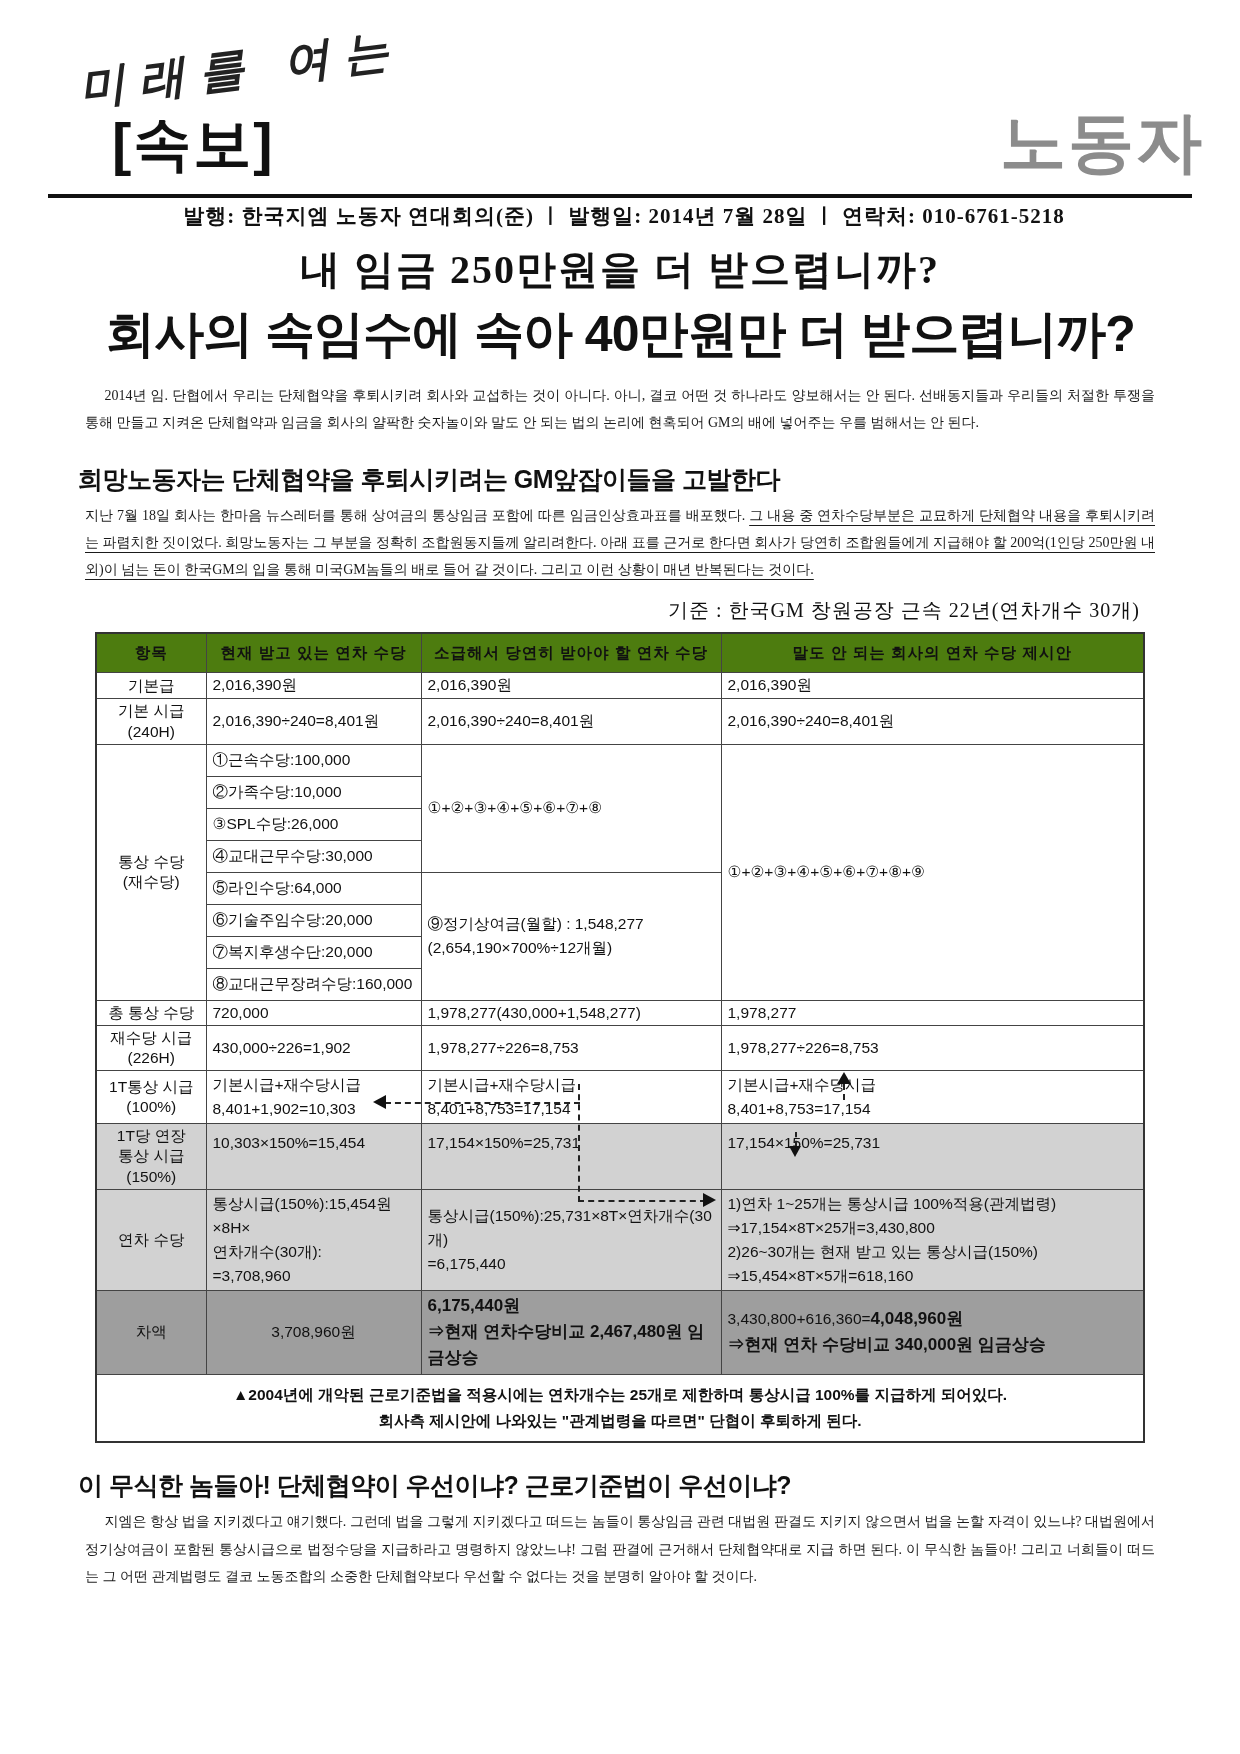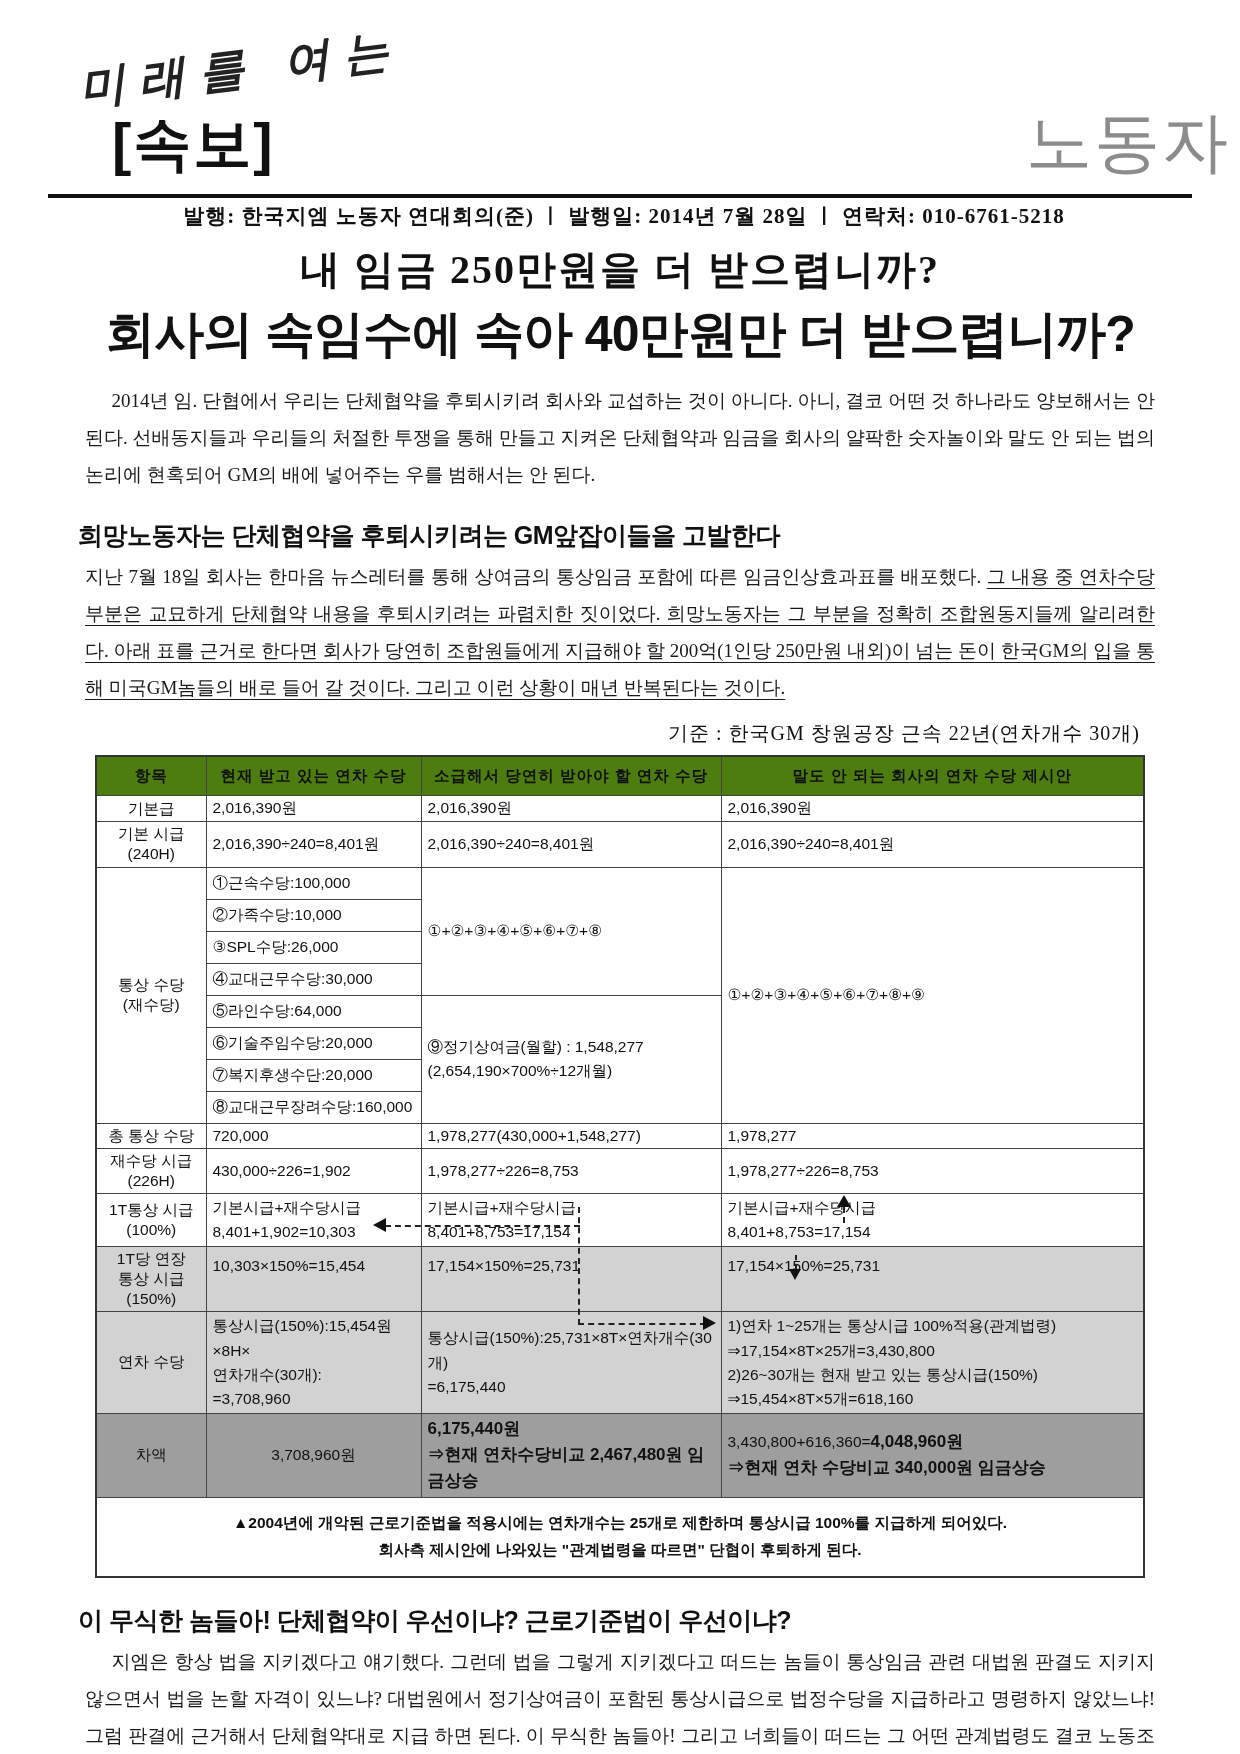--- a/index.html
+++ b/index.html
@@ -10,37 +10,37 @@
   
   .masthead{position:relative;height:232px;}
   .tagline{
     position:absolute;left:78px;top:38px;
     font-family:"Liberation Serif",serif;font-style:italic;font-weight:bold;
     font-size:46px;letter-spacing:14px;transform:rotate(-7deg);color:#222;
   }
   .logo-row{position:absolute;left:0;top:58px;width:100%;height:130px;}
   .breaking{position:absolute;left:112px;top:48px;font-size:58px;font-weight:900;letter-spacing:2px;}
   .logo-main{position:absolute;left:430px;top:-14px;font-size:112px;font-weight:900;letter-spacing:6px;color:#000;}
-  .logo-sub{position:absolute;left:1026px;top:40px;font-size:66px;font-weight:400;color:#8c8c8c;letter-spacing:2px;}
+  .logo-sub{position:absolute;left:1000px;top:40px;font-size:66px;font-weight:700;color:#8c8c8c;letter-spacing:2px;}
   .masthead-rule{position:absolute;left:48px;right:48px;top:194px;border:0;border-top:4px solid #111;margin:0;}
   .pub-line{
     position:absolute;left:4px;top:202px;width:100%;text-align:center;
     font-family:"Liberation Serif",serif;font-size:21px;font-weight:bold;letter-spacing:1px;
   }
   
   .headline1{
     text-align:center;font-family:"Liberation Serif",serif;
     font-size:40px;font-weight:600;letter-spacing:2px;margin:10px 0 4px 0;
   }
   .headline2{
     text-align:center;font-size:50px;font-weight:900;letter-spacing:-1px;margin:2px 0 14px 0;
   }
   
   .body-text{
-    font-family:"Liberation Serif",serif;font-size:19px;line-height:1.95;
+    font-family:"Liberation Serif",serif;font-size:14px;line-height:1.95;
     text-align:justify;margin:0 85px;color:#1a1a1a;
   }
   .indent{text-indent:1.4em;}
   .ul{text-decoration:underline;text-underline-offset:5px;}
   .sec-heading{
     font-size:25px;font-weight:800;margin:26px 0 6px 78px;letter-spacing:-0.5px;
   }
   
   .tbl-caption{
     font-family:"Liberation Serif",serif;font-size:20px;
@@ -59,21 +59,21 @@
   .tr-basehour{height:44px;}
   .tr-allow td{height:27px;padding-top:0;padding-bottom:0;}
   .tr-total{height:24px;}
   .tr-allowhour{height:44px;}
   .tr-reg{height:52px;}
   .tr-ot{height:56px;}
   .tr-ot td,.tr-leave td{background:#d2d2d2;}
   .tr-leave{height:98px;}
   .tr-diff{height:58px;}
   .tr-diff td{background:#9e9e9e;}
-  .tr-note{height:80px;}
+  .tr-note{height:68px;}
   .note-cell{text-align:center;font-size:18px;font-weight:700;line-height:1.7;background:#fff;}
   .cell-2l{line-height:1.55;}
   .bold{font-weight:700;}
   .big{font-size:17px;}
   .diff-center{text-align:center;font-size:16px;}
   
   .dash-h{position:absolute;border-top:2px dashed #222;}
   .dash-v{position:absolute;border-left:2px dashed #222;}
   .tri{position:absolute;width:0;height:0;}
   .tri-left{border-top:7px solid transparent;border-bottom:7px solid transparent;border-right:13px solid #111;}

